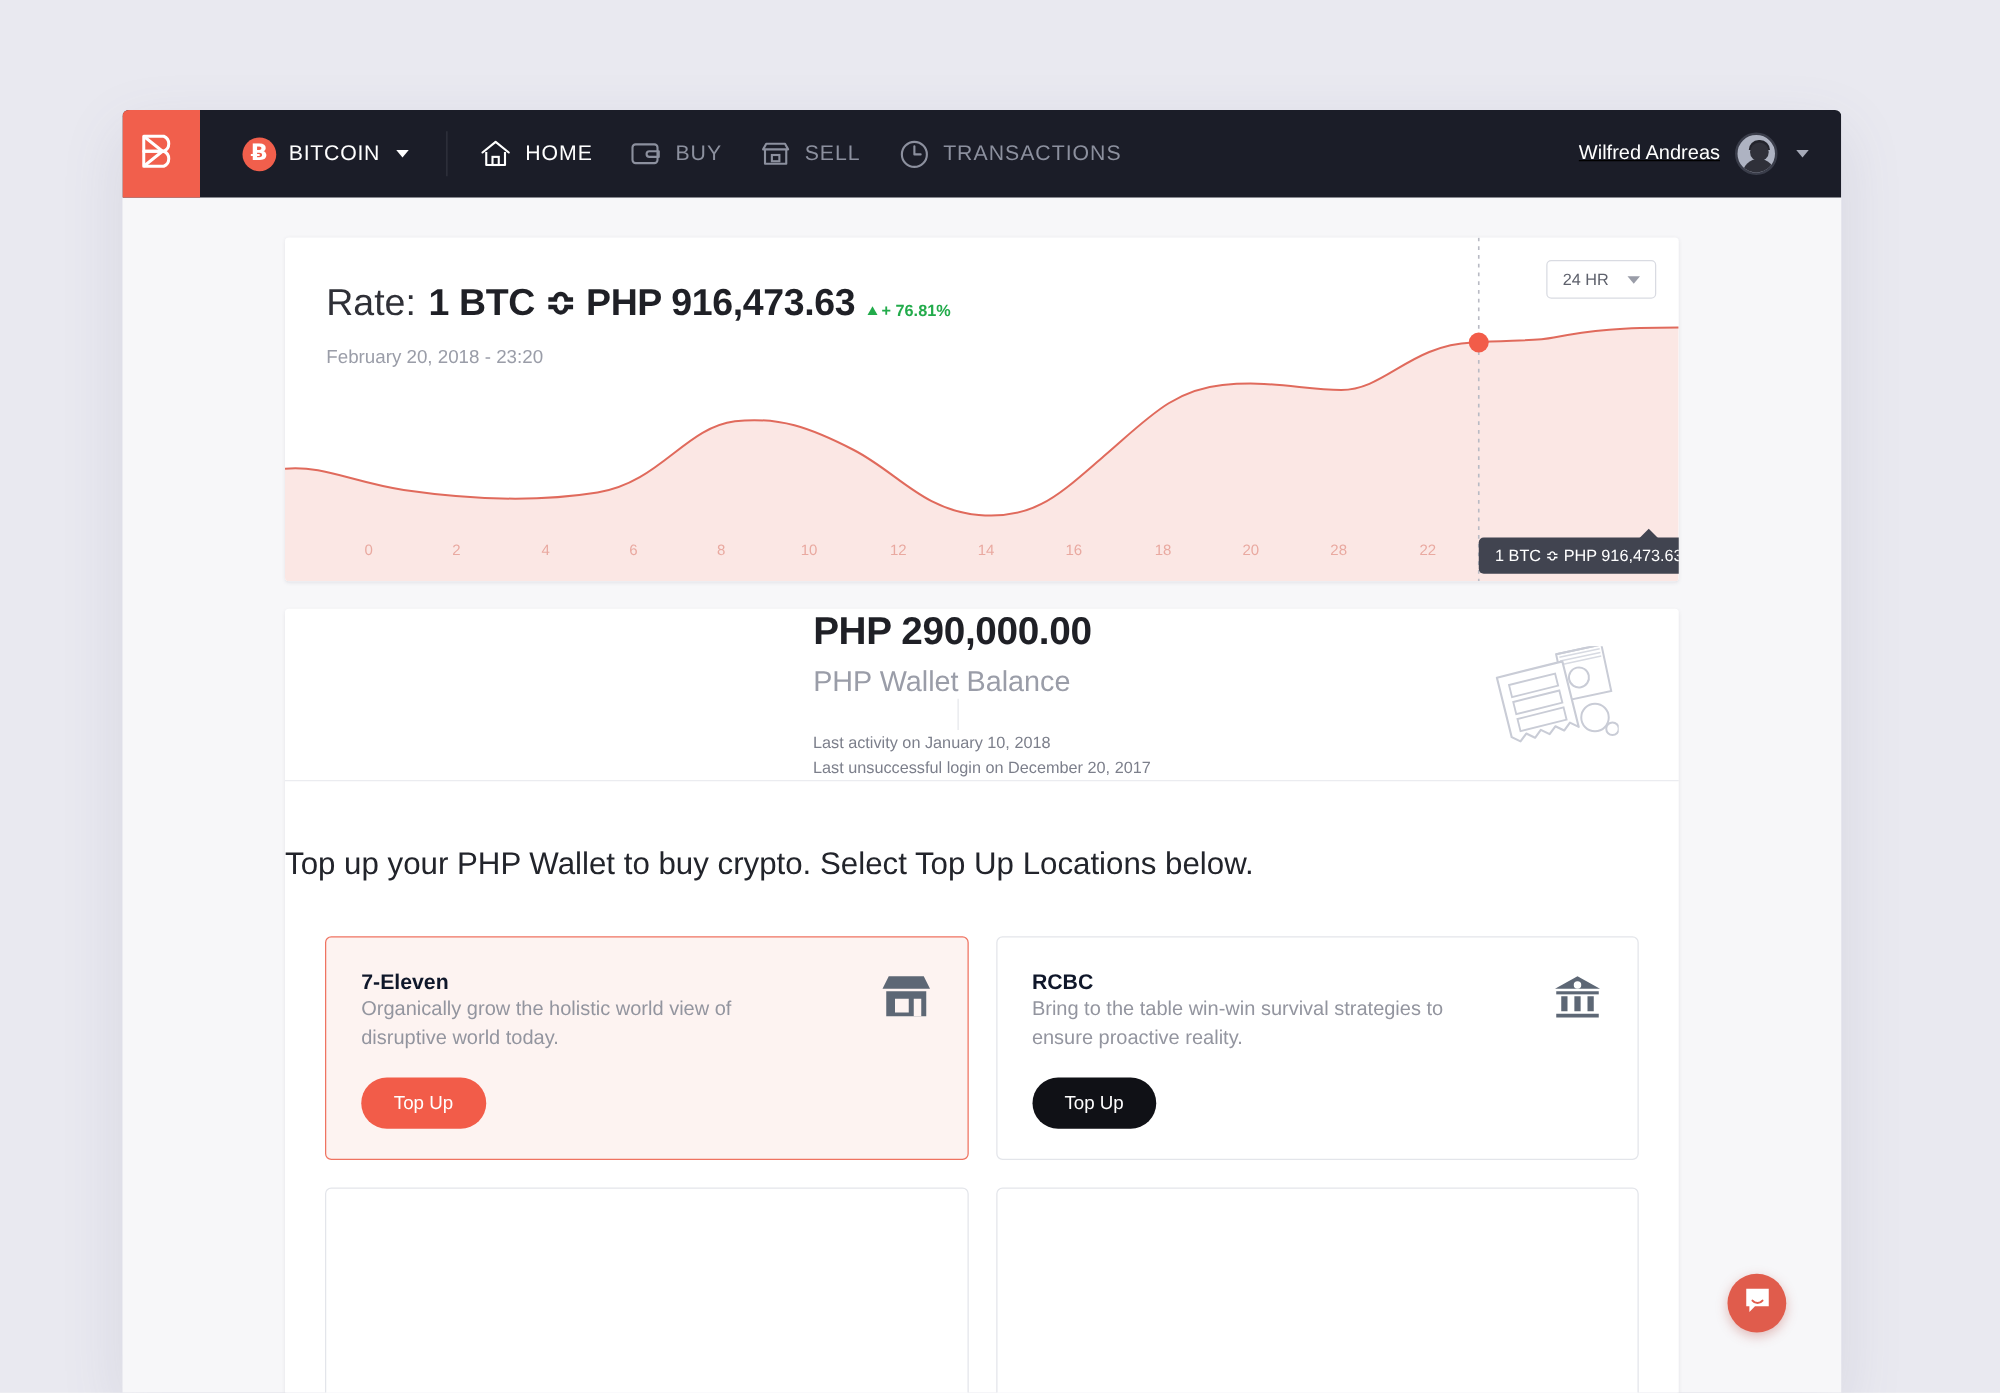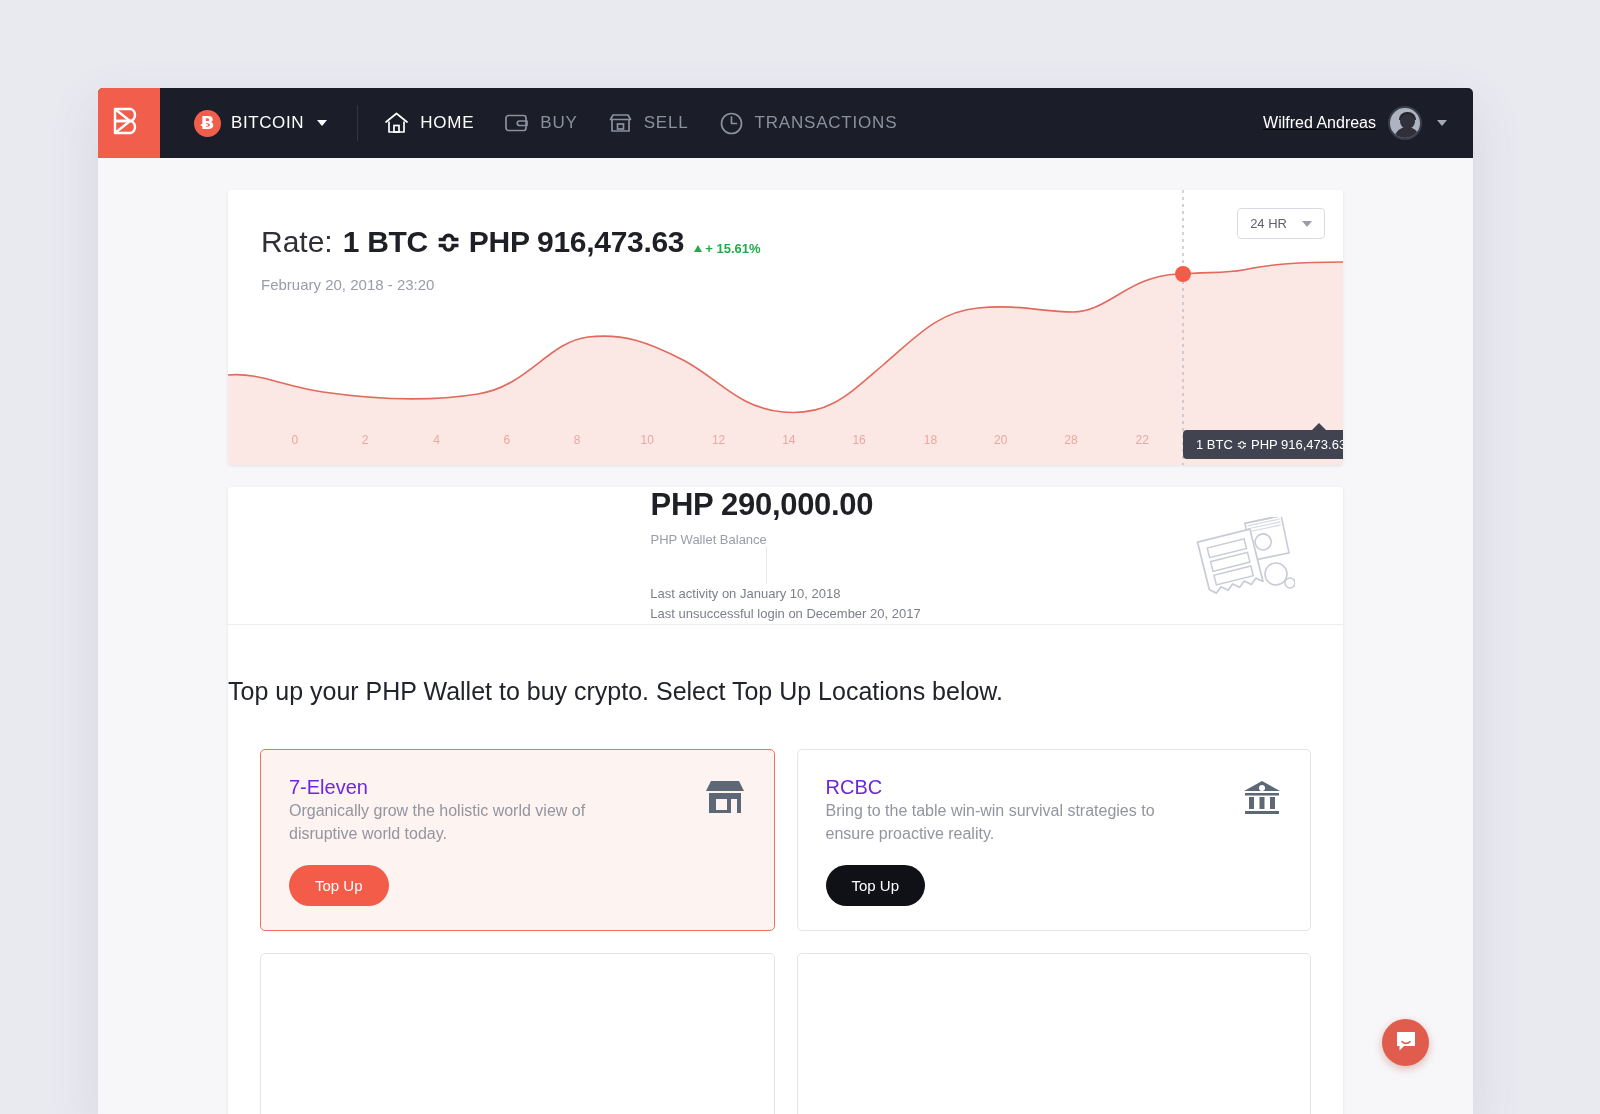--- a/index.html
+++ b/index.html
@@ -110,41 +110,41 @@
   }
   .axis { position: absolute; left:0; bottom: 16px; width: 100%; height: 16px; z-index: 3; }
   .axis span {
     position: absolute; font-size: 12px; color: #e9a9a0; transform: translateX(-50%);
   }
 
   
   .bal-card { margin-top: 22px; }
   .bal-row { display: flex; align-items: center; height: 137px; padding: 0 33px; position: relative; flex-direction: column; }
   .bal-amt { font-size: 31px; font-weight: 700; color: #1f2026; letter-spacing: -.3px;}
-  .bal-sub { font-size: 13px; color: #9a9da8; margin-top: 9px; }
+  .bal-sub { font-size: 23px; color: #9a9da8; margin-top: 9px; }
   .bal-left { width: 270px; }
   .vsep { width: 1px; height: 62px; background: #e6e7ec; margin: 0 46px 0 8px; }
   .bal-meta div { font-size: 13px; color: #7c7f8b; line-height: 1.55; }
   .receipt-ico { position: absolute; right: 48px; top: 30px; }
   .divider-h { height: 1px; background: #ebecf0; }
 
   
   .topup { padding: 52px 0 0 0; }
   .topup-title { text-align: left; font-size: 25px; color: #22242b; font-weight: 400; }
   .loc-grid {
     display: grid; grid-template-columns: 1fr 1fr; gap: 22px;
     padding: 43px 32px 0 32px;
   }
   .loc-card {
     border: 1px solid #e3e5ea; border-radius: 5px; background: #fff;
     padding: 26px 28px 24px 28px; position: relative; min-height: 178px;
     cursor: pointer;
   }
   .loc-card.selected { border-color: #ef7361; background: #fdf3f1; }
-  .loc-name { font-size: 20px; font-weight: 400; color: #6d28d9; }
+  .loc-name { font-size: 17px; font-weight: 700; color: #0f172a; }
   .loc-desc { font-size: 16px; color: #93959f; line-height: 1.45; margin-top: 0; max-width: 360px;}
   .topup-btn {
     margin-top: 20px; display: inline-block;
     background: #101116; color: #fff; border: none; border-radius: 22px;
     padding: 12px 26px; font-size: 15px; cursor: pointer;
     font-family: "Liberation Sans", sans-serif;
   }
   .topup-btn.accent { background: #f25c49; }
   .loc-ico { position: absolute; right: 28px; top: 28px; }
   .loc-card.stub { min-height: 178px; }
@@ -258,21 +258,21 @@
         <line x1="955" y1="0" x2="955" y2="275" stroke="#b9bbc4" stroke-width="1.3" stroke-dasharray="3 4"></line>
         <circle cx="955" cy="84" r="8" fill="#f25c49"></circle>
       </svg>
 
       <div class="chart-head">
         <div class="rate-line">
           <span class="rate-label">Rate:</span>
           <span class="rate-value">1 BTC ≎ PHP 916,473.63</span>
           <span class="rate-chg">
             <i class="tri-up"></i>
-            <em style="font-style:normal">+ 15.61%</em>
+            <em style="font-style:normal">+ 76.81%</em>
           </span>
         </div>
         <div class="rate-date">February 20, 2018 - 23:20</div>
       </div>
 
       <div class="range-sel">
         <span>24 HR</span>
         <span class="caret"></span>
       </div>
 

